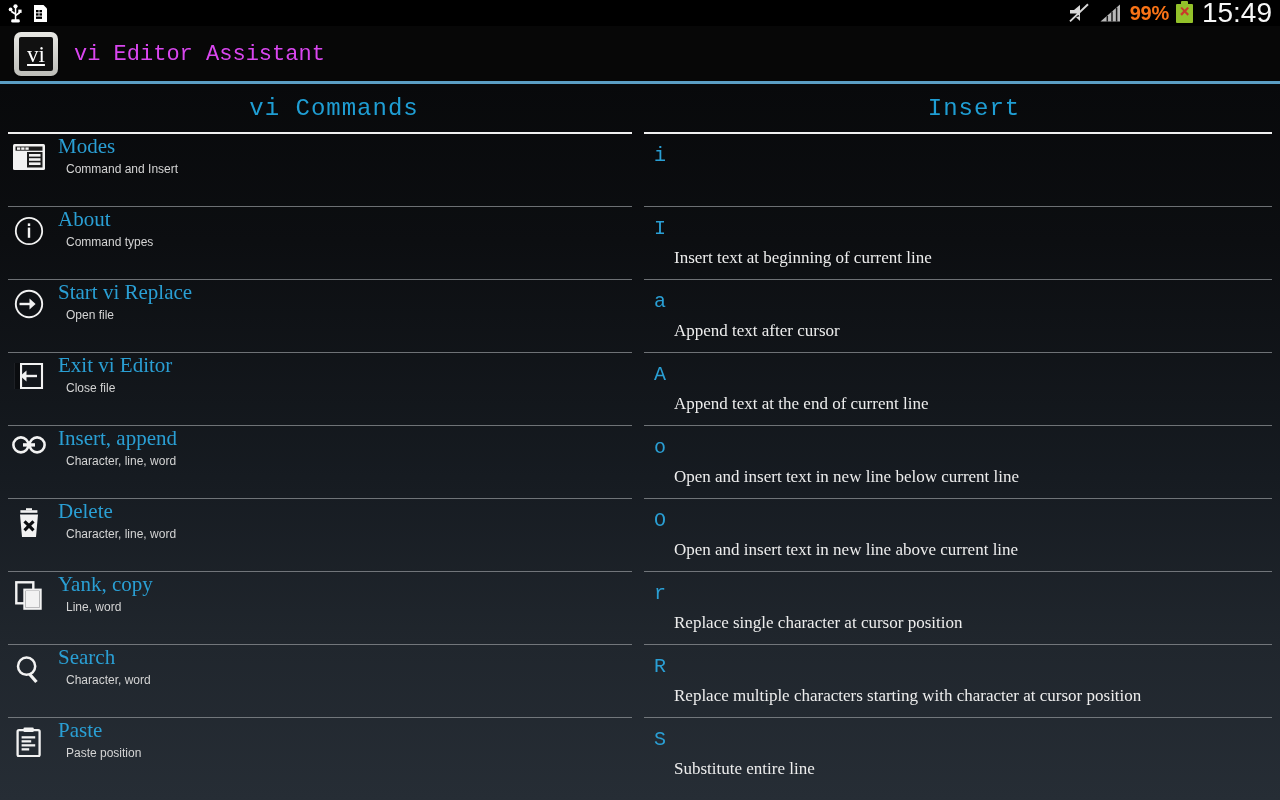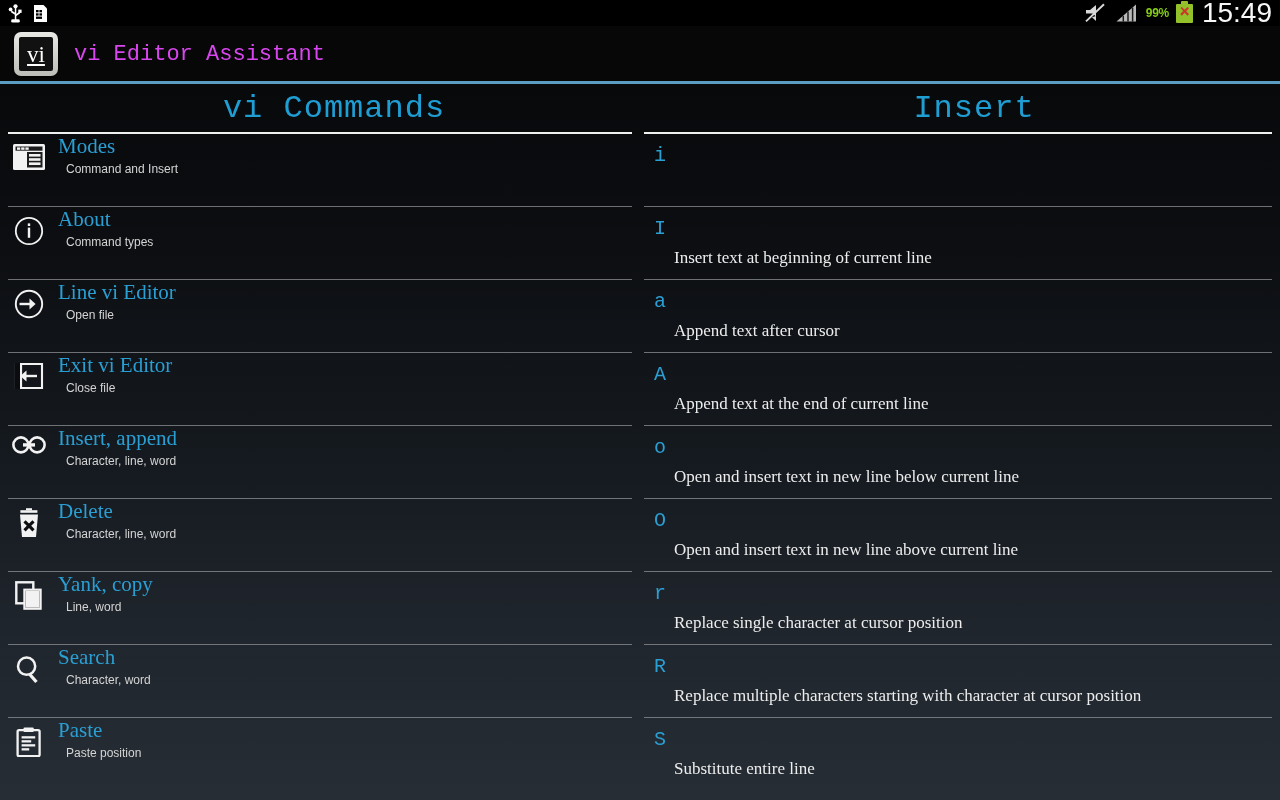--- a/index.html
+++ b/index.html
@@ -14,21 +14,21 @@
   
   .statusbar{
     position:absolute; top:0; left:0; width:1280px; height:26px;
     background:#000; display:flex; align-items:center;
     padding:0 8px; z-index:30;
   }
   .sb-left{ display:flex; align-items:center; gap:10px; }
   .sb-right{ margin-left:auto; display:flex; align-items:center; gap:7px; }
   .sb-icon{ display:block; }
   .sb-pct{
-    color:#84cc16; font-size:12px; font-weight:bold;
+    color:#f97316; font-size:20px; font-weight:bold;
     font-family:"Liberation Sans", sans-serif; letter-spacing:-0.3px;
   }
   .sb-clock{
     color:#f7f7f7; font-size:28px; font-weight:normal;
     font-family:"Liberation Sans", sans-serif; letter-spacing:0px;
     margin-left:2px;
   }
   .batt{
     width:17px; height:19px; background:#93c12a; border-radius:1px;
     position:relative; display:flex; align-items:center; justify-content:center;
@@ -73,21 +73,21 @@
     display:flex; z-index:10;
   }
   .col{ position:relative; height:100%; }
   .col-left{ width:640px; }
   .col-right{ width:640px; }
 
   .col-head{
     height:48px; display:flex; align-items:center; justify-content:center;
     color:#1f9ed4;
     font-family:"Liberation Mono","DejaVu Sans Mono",monospace;
-    font-size:32px; letter-spacing:1px;margin-left:28px;
+    font-size:24px; letter-spacing:1px;margin-left:28px;
   }
   .col-rule{
     height:2px; background:#f0f0f0;
     margin:0 8px 0 8px;
   }
   .col-right .col-rule{ margin:0 8px 0 4px; }
 
   .list{ position:relative; }
 
   
@@ -239,21 +239,21 @@
           <div class="divider-l"></div>
           <div class="row-l">
             <div class="icon-wrap">
               <svg width="30" height="30" viewBox="0 0 30 30">
                 <circle cx="15" cy="15" r="13.2" fill="none" stroke="#f2f2f2" stroke-width="1.9"></circle>
                 <rect x="5.5" y="13.8" width="13" height="2.4" fill="#f2f2f2"></rect>
                 <path d="M15.5 9.4 L21.6 15 L15.5 20.6 Z" fill="#f2f2f2"></path>
               </svg>
             </div>
             <div class="texts">
-              <div class="ttl">Line vi Editor</div>
+              <div class="ttl">Start vi Replace</div>
               <div class="sub">Open file</div>
             </div>
           </div>
           <div class="divider-l"></div>
           <div class="row-l">
             <div class="icon-wrap">
               <svg width="30" height="28" viewBox="0 0 30 28">
                 <path d="M2 2 H28 V26 H2 Z" fill="none" stroke="#f2f2f2" stroke-width="2.1"></path>
                 <rect x="9" y="12.8" width="14" height="2.4" fill="#f2f2f2"></rect>
                 <path d="M12.5 8.4 L6.2 14 L12.5 19.6 Z" fill="#f2f2f2"></path>

